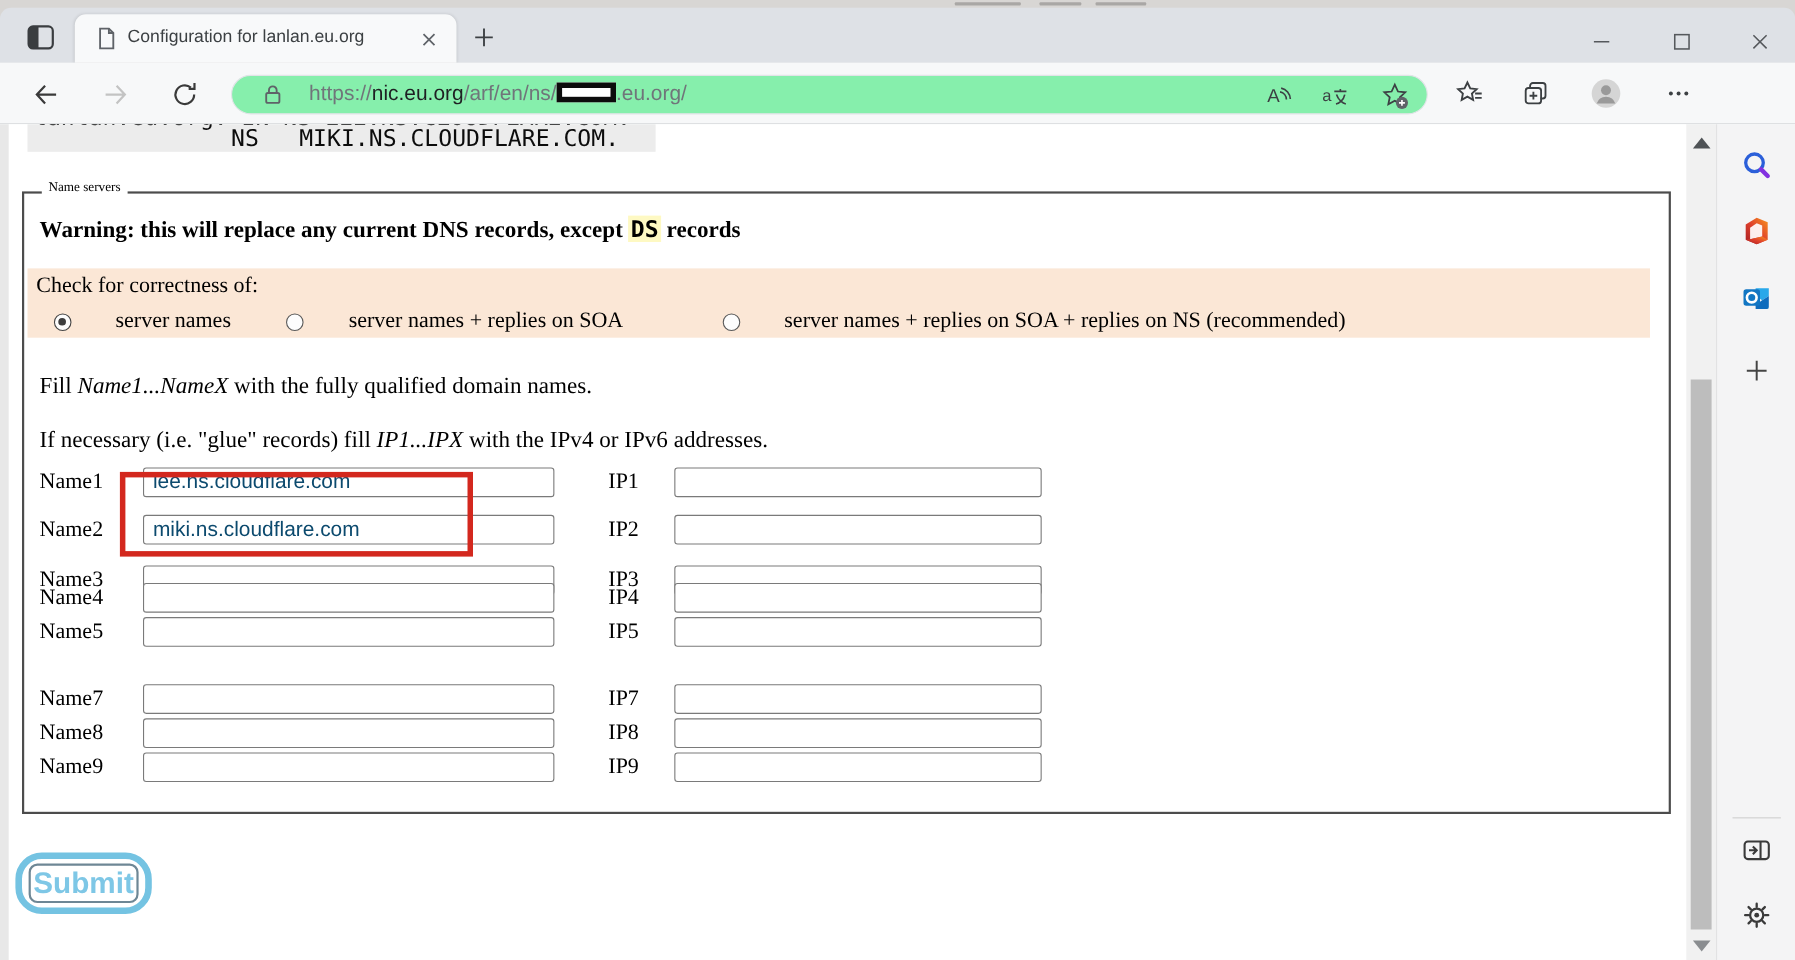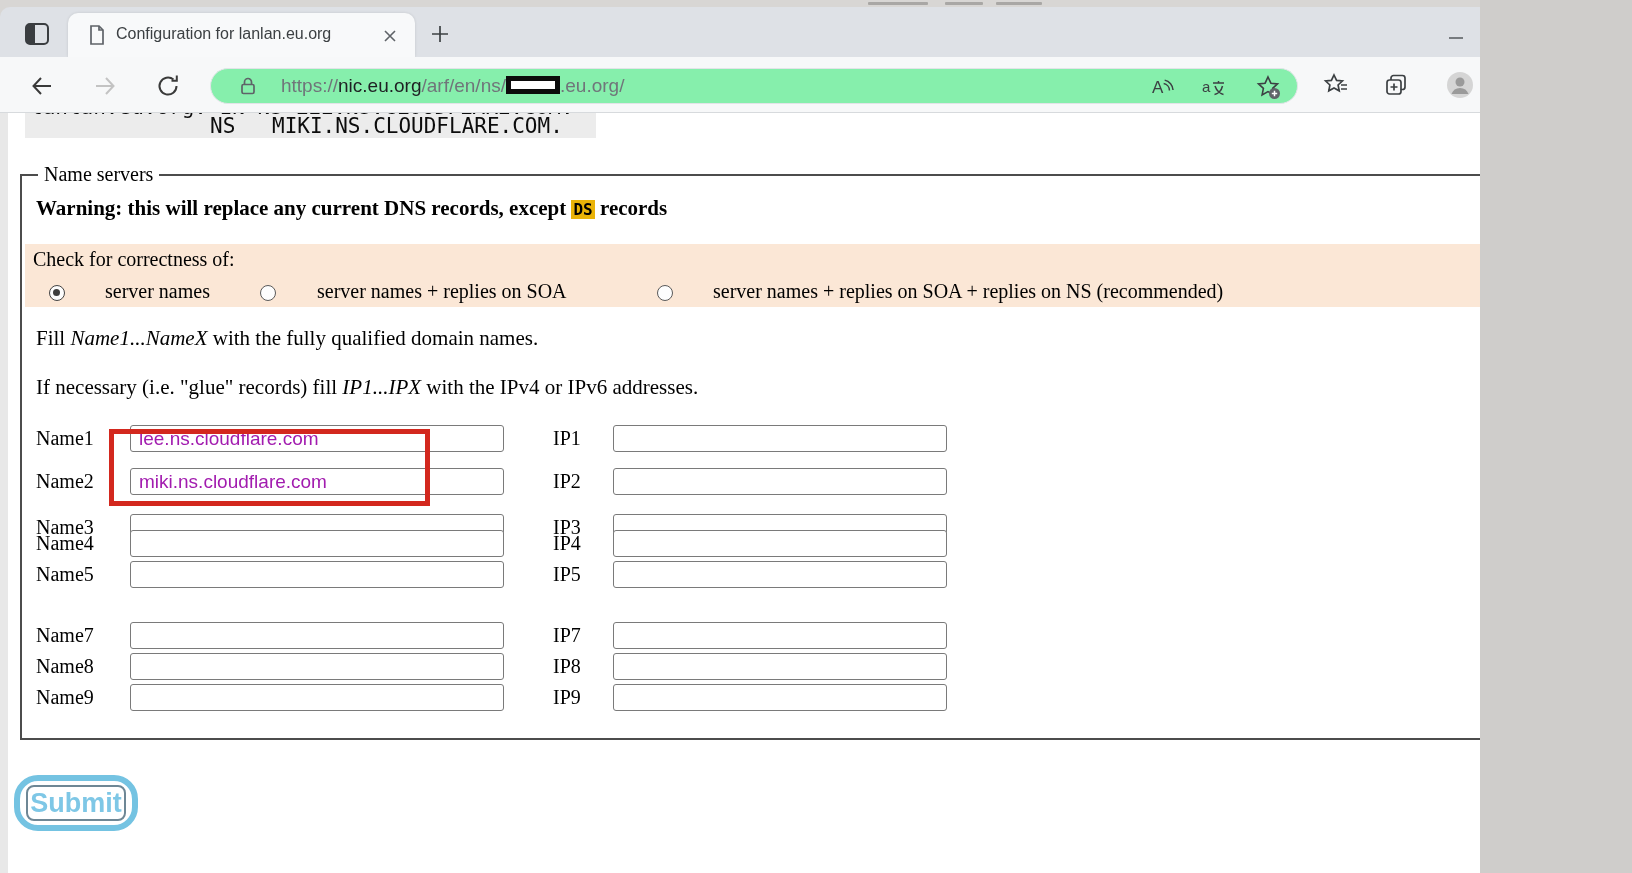--- a/index.html
+++ b/index.html
@@ -1,17 +1,17 @@
 <!DOCTYPE html>
 <html><head>
 <meta charset="utf-8">
 <style>
   * { margin:0; padding:0; box-sizing:border-box; }
   html,body { background:#cfcdcb; }
-  .screen { position:relative; width:1480px; height:873px; background:#d8d6d4; overflow:hidden;
+  .screen { position:relative; width:1632px; height:873px; background:#d8d6d4; overflow:hidden;
             font-family:"Liberation Sans", sans-serif; }
   .bg-mark { position:absolute; top:2px; height:3px; background:#a9a7a5; border-radius:1px; }
 
   
   .window { position:absolute; left:0; top:7px; width:1632px; height:866px;
             background:#dee1e6; border-radius:10px 10px 0 0; overflow:hidden; }
 
   
   .tabstrip { position:absolute; left:0; top:0; width:100%; height:50px; }
   .tab-actions { position:absolute; left:22px; top:12px; width:30px; height:30px; cursor:pointer; }
@@ -59,41 +59,41 @@
   .sb-sep { position:absolute; left:14px; top:630px; width:44px; height:1px; background:#cfcfcf; }
 
   
   .preband { position:absolute; left:17px; top:0px; width:571px; height:25px; background:#ececec;
              font-family:"DejaVu Sans Mono", monospace; font-size:21px; color:#0c0c0c; overflow:hidden; }
   .clipped { position:absolute; left:5px; top:0; width:562px; height:6px; overflow:hidden; }
   .clipped span { display:block; margin-top:-18px; white-space:nowrap; }
   .precell { position:absolute; top:1px; white-space:nowrap; }
 
   .fieldset { position:absolute; left:12px; top:61px; width:1499px; height:566px; border:2px solid #4c4c4c; }
-  .legend { position:absolute; left:16px; top:-13px; background:#fff; padding:0 6px; font-size:20px;font-family:Liberation Serif, serif; }
+  .legend { position:absolute; left:16px; top:-13px; background:#fff; padding:0 6px; font-size:12px;font-family:Liberation Serif, serif; }
   .warning { position:absolute; left:14px; top:20px; font-size:21px; font-weight:bold; white-space:nowrap; }
-  .warning .code { font-family:"DejaVu Sans Mono", monospace; font-size:16px; background:#eab308; padding:0 2px; }
+  .warning .code { font-family:"DejaVu Sans Mono", monospace; font-size:21px; background:#fef9c3; padding:0 2px; }
 
   .checkband { position:absolute; left:3px; top:68px; width:1475px; height:63px; background:#fbe7d6; }
   .check-title { position:absolute; left:8px; top:4px; font-size:20px; }
   .radio { position:absolute; top:41px; width:16px; height:16px; border:1.5px solid #5a5a5a;
            border-radius:50%; background:#fdfdfd; cursor:pointer; }
   .radio .dot { position:absolute; left:3px; top:3px; width:7px; height:7px; border-radius:50%; background:#3d3d3d; display:none; }
   .radio.checked { border-color:#444; }
   .radio.checked .dot { display:block; }
   .radio-label { position:absolute; top:36px; font-size:20px; white-space:nowrap; }
 
-  .para { position:absolute; left:14px; font-size:21px; white-space:nowrap; }
+  .para { position:absolute; left:14px; font-size:21px; white-space:nowrap;margin-top:12px; }
   .para em { font-style:italic; }
 
   .formrow { position:absolute; left:0; width:100%; height:27px; }
   .flabel { position:absolute; left:14px; top:0; height:27px; line-height:27px; font-size:20px; }
   .iplabel { position:absolute; left:531px; top:0; height:27px; line-height:27px; font-size:20px; }
   .tin { position:absolute; top:0; height:27px; border:1.5px solid #7a7a7a; border-radius:3px;
-         background:#fff; font-family:"Liberation Sans", sans-serif; font-size:19px; padding:0 8px; color:#a21caf; }
+         background:#fff; font-family:"Liberation Sans", sans-serif; font-size:19px; padding:0 8px; color:#0c4a6e; }
   .nin { left:108px; width:374px; }
   .ipin { left:591px; width:334px; }
 
   .redbox { position:absolute; left:101px; top:316px; width:321px; height:77px;
             border:5px solid #d3281e; z-index:5; pointer-events:none; }
 
   .submit-hl { position:absolute; left:6px; top:662px; width:124px; height:56px;
                border:6px solid #74c3e2; border-radius:24px; }
   .submit-btn { position:absolute; left:6px; top:4px; width:100px; height:36px;
                 border:2px solid #6e8795; border-radius:8px; background:transparent;

